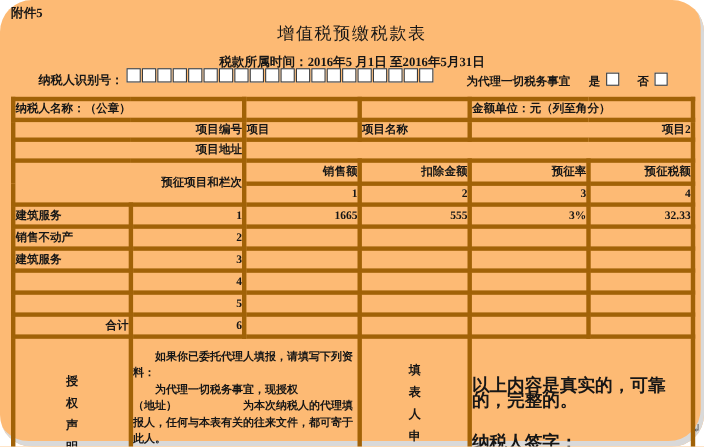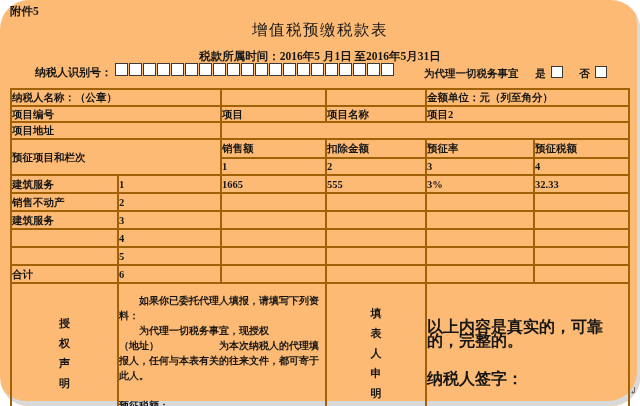--- a/index.html
+++ b/index.html
@@ -46,27 +46,27 @@
     display:inline-block; width:10px; height:10px;
     border:1.5px solid #3a3a3a; background:#fff;
     vertical-align:-1px; margin-left:5px;
   }
   table.form {
     position:absolute; left:10px; top:88px; width:618px;
     border-collapse:collapse; table-layout:fixed;
     border:2px solid #2c2c2c;
   }
   table.form td {
-    border:2px solid #a16207;
+    border:4px solid #a16207;
     font-size:10.5px; font-weight:600;
     padding:0 0 0 0; overflow:hidden;
     line-height:13px;
   }
   td.lft { text-align:left; padding-left:4px; }
-  td.ctr { text-align:left; }
+  td.ctr { text-align:right; }
   td.num, .num { font-weight:400; font-family:"Liberation Serif",serif; }
   tr.r15 td { height:15px; }
   tr.r14 td { height:14px; }
   tr.r17 td { height:17px; }
   tr.rnum td { height:15px; }
   tr.rdata td { height:16px; }
   tr.rbottom td { height:137px; vertical-align:middle; }
   td.vcell { text-align:center; vertical-align:middle; }
   .vlabel {
     width:13px; margin:0 auto; text-align:center;

